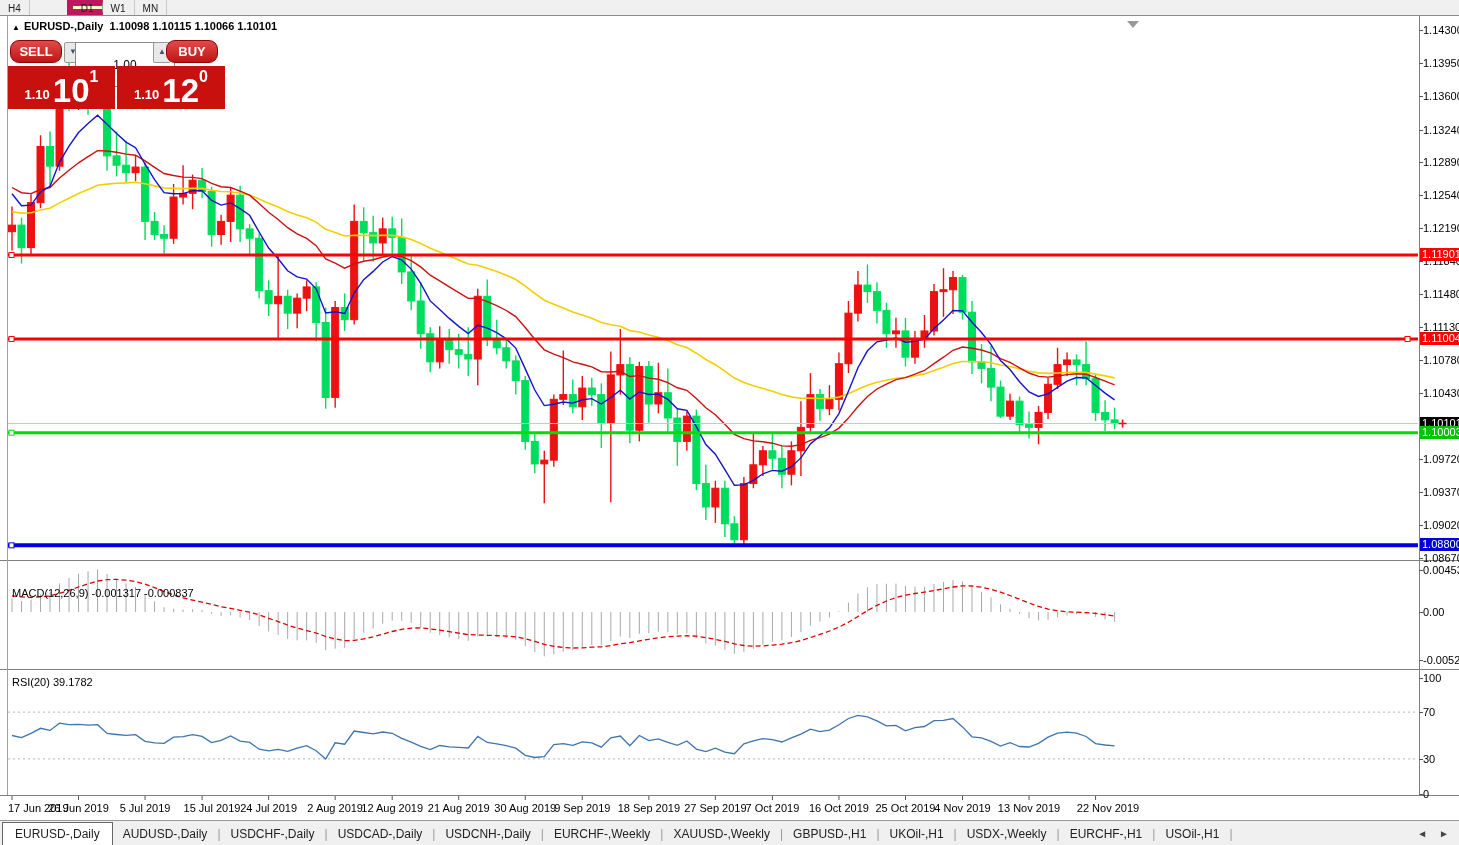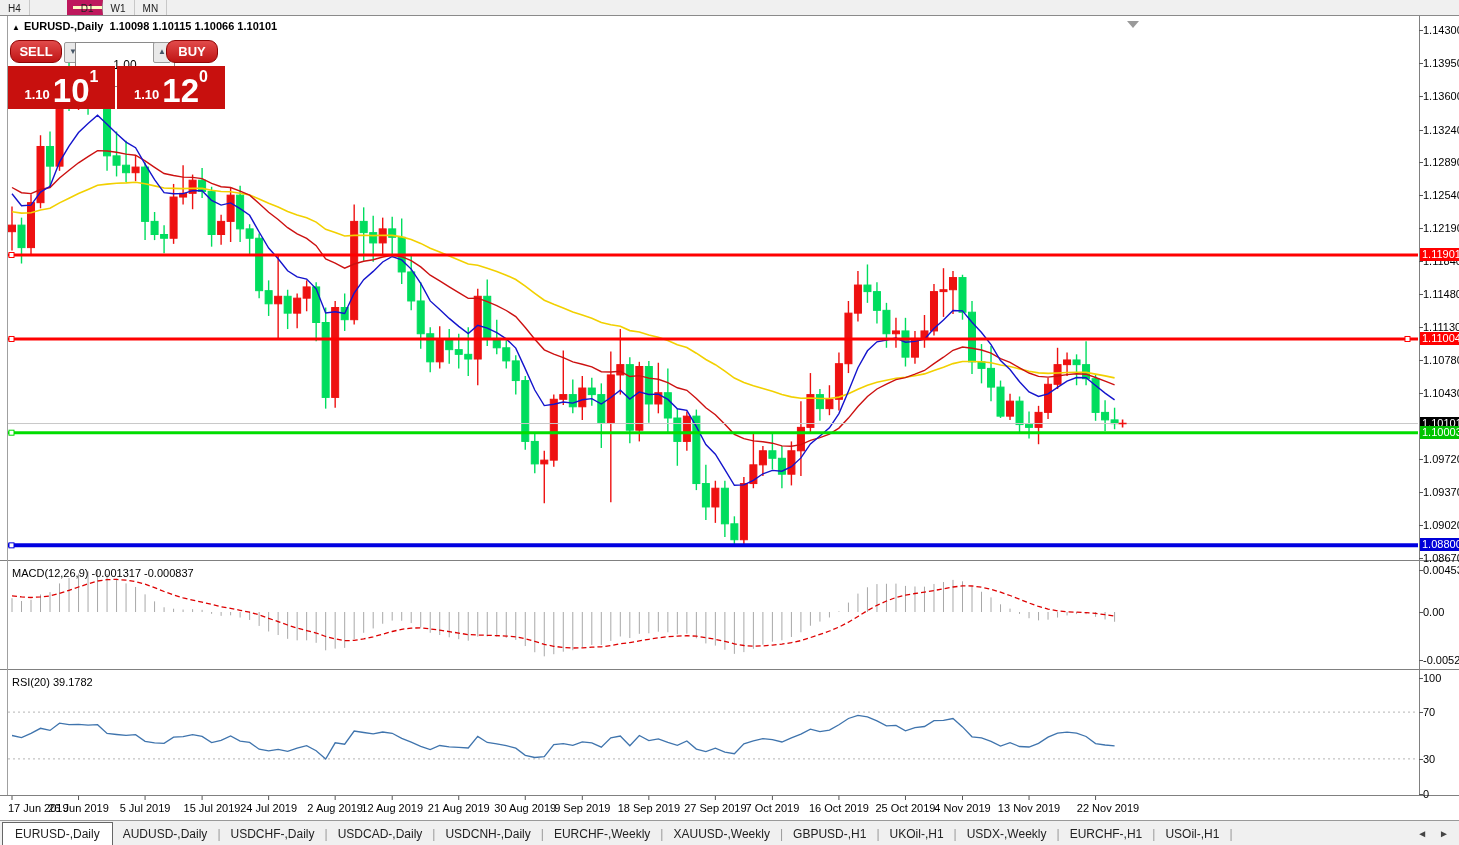--- a/index.html
+++ b/index.html
@@ -471,21 +471,21 @@
         <span class="big">10</span>
         <span class="sup">1</span>
       </div>
       <div class="bigbox" style="left:109px;width:108px;">
         <span class="small">1.10</span>
         <span class="big">12</span>
         <span class="sup">0</span>
       </div>
     </div>
 
-    <div class="indlabel" style="left:12px;top:551px;">MACD(12,26,9) -0.001317 -0.000837</div>
+    <div class="indlabel" style="left:12px;top:571px;">MACD(12,26,9) -0.001317 -0.000837</div>
     <div class="indlabel" style="left:12px;top:660px;">RSI(20) 39.1782</div>
 
     <div id="axislabels">
         <div class="tickmark" style="top: 14.3816px;"></div>
         <div class="tick" style="top: 8.38163px;">1.14300</div>
         <div class="tickmark" style="top: 47.1521px;"></div>
         <div class="tick" style="top: 41.1521px;">1.13950</div>
         <div class="tickmark" style="top: 79.9226px;"></div>
         <div class="tick" style="top: 73.9226px;">1.13600</div>
         <div class="tickmark" style="top: 113.629px;"></div>

